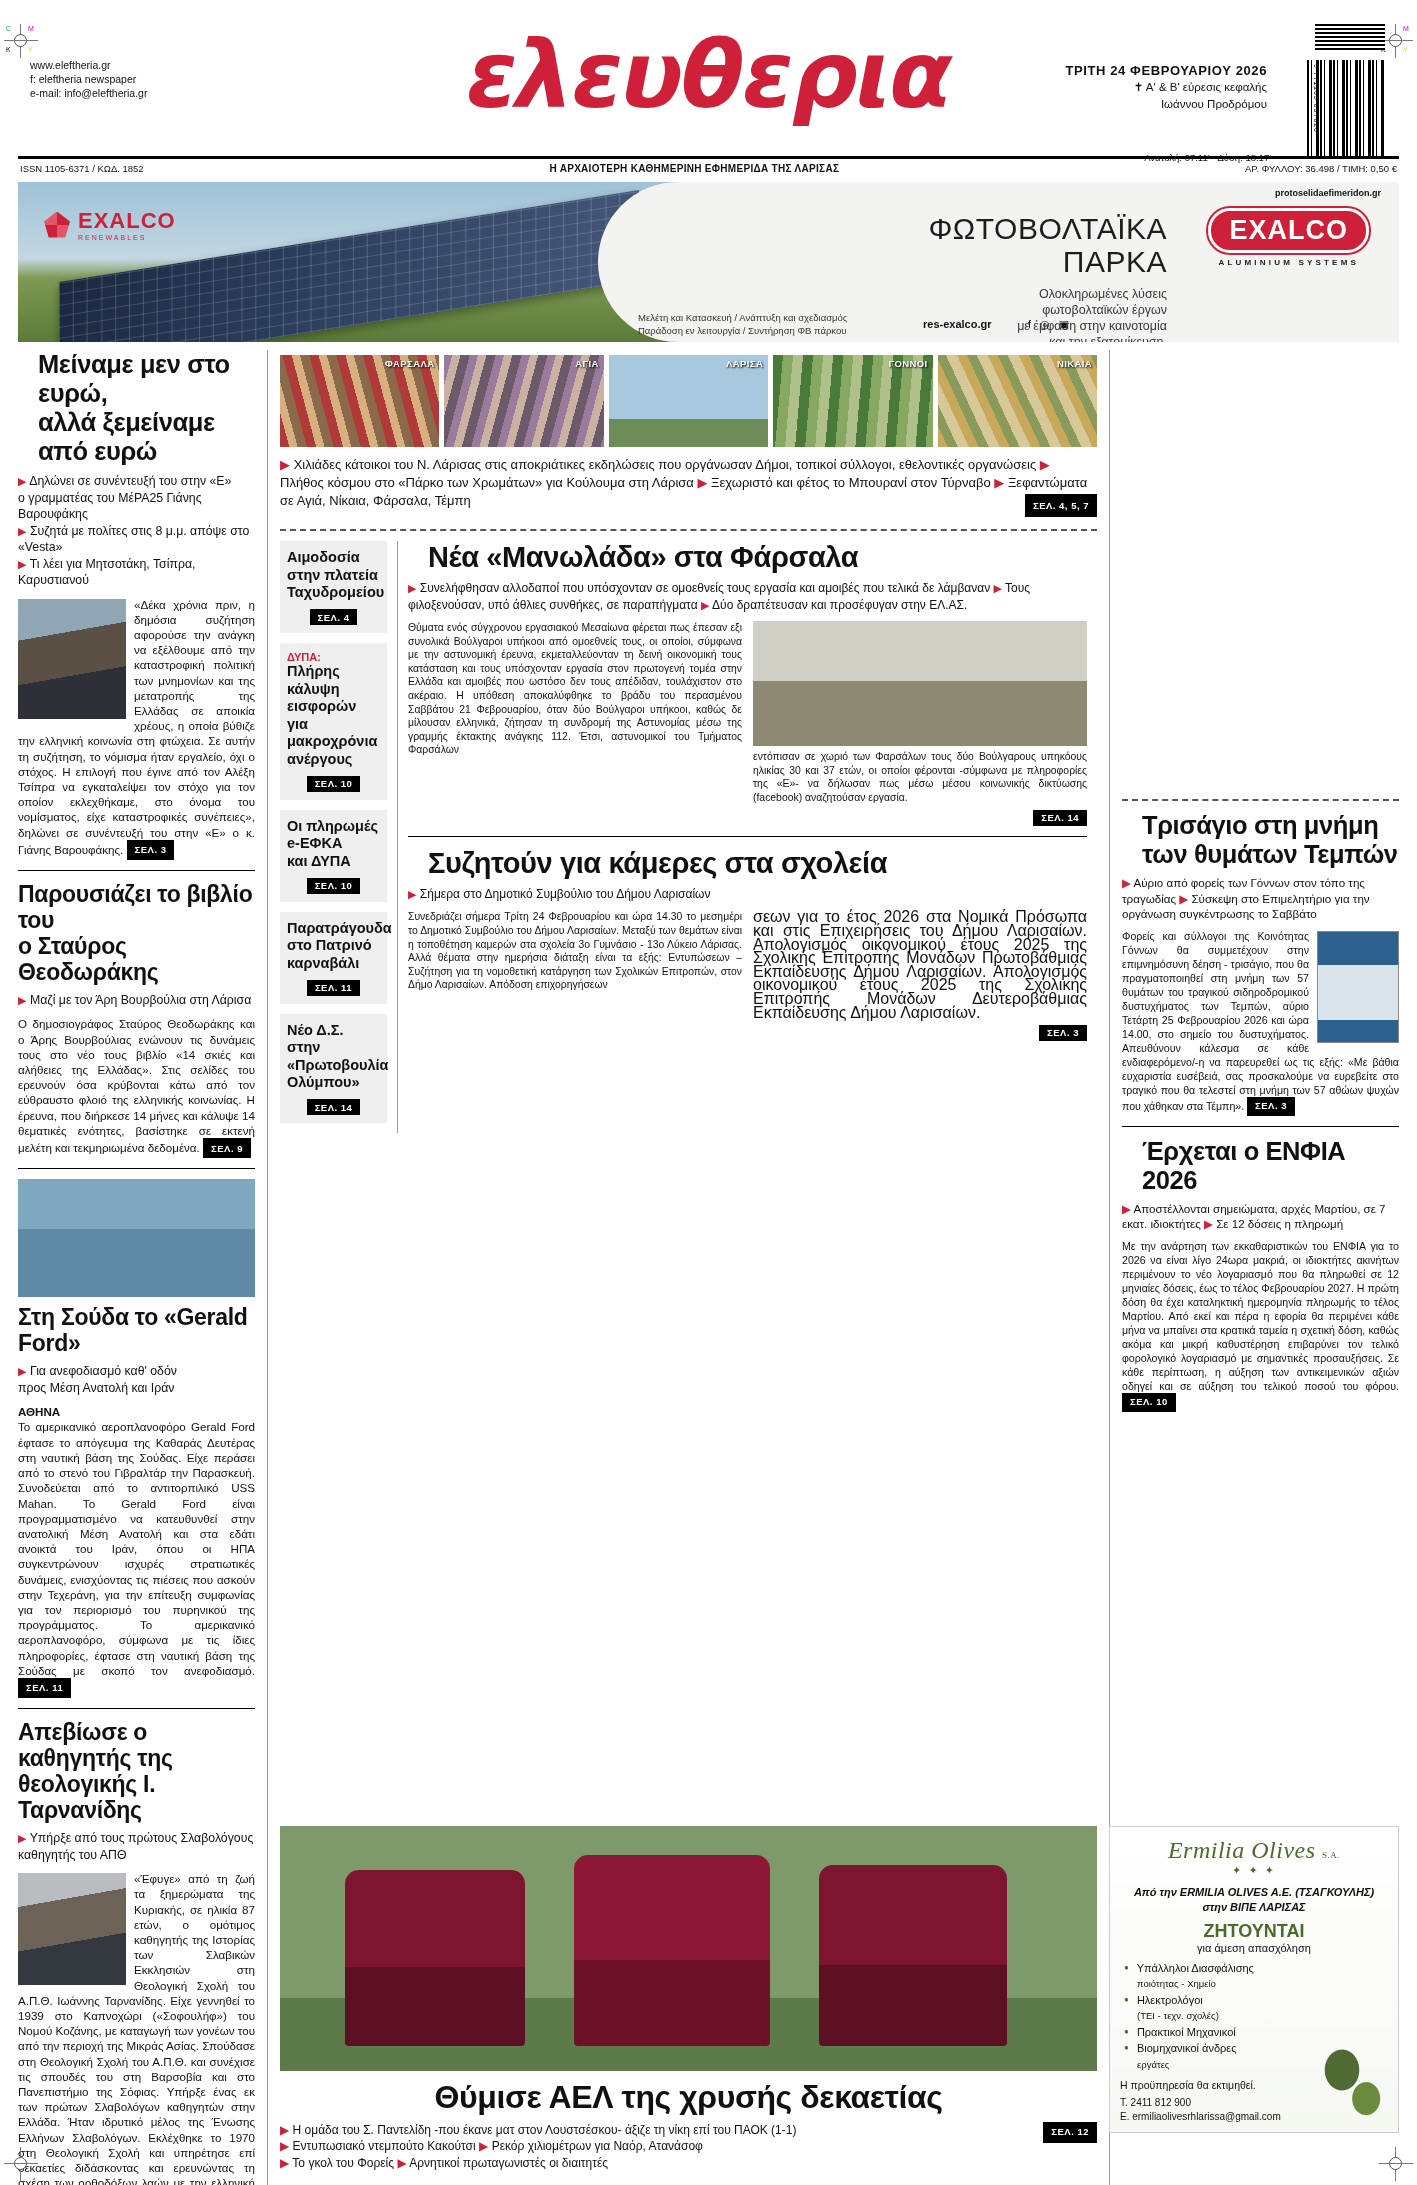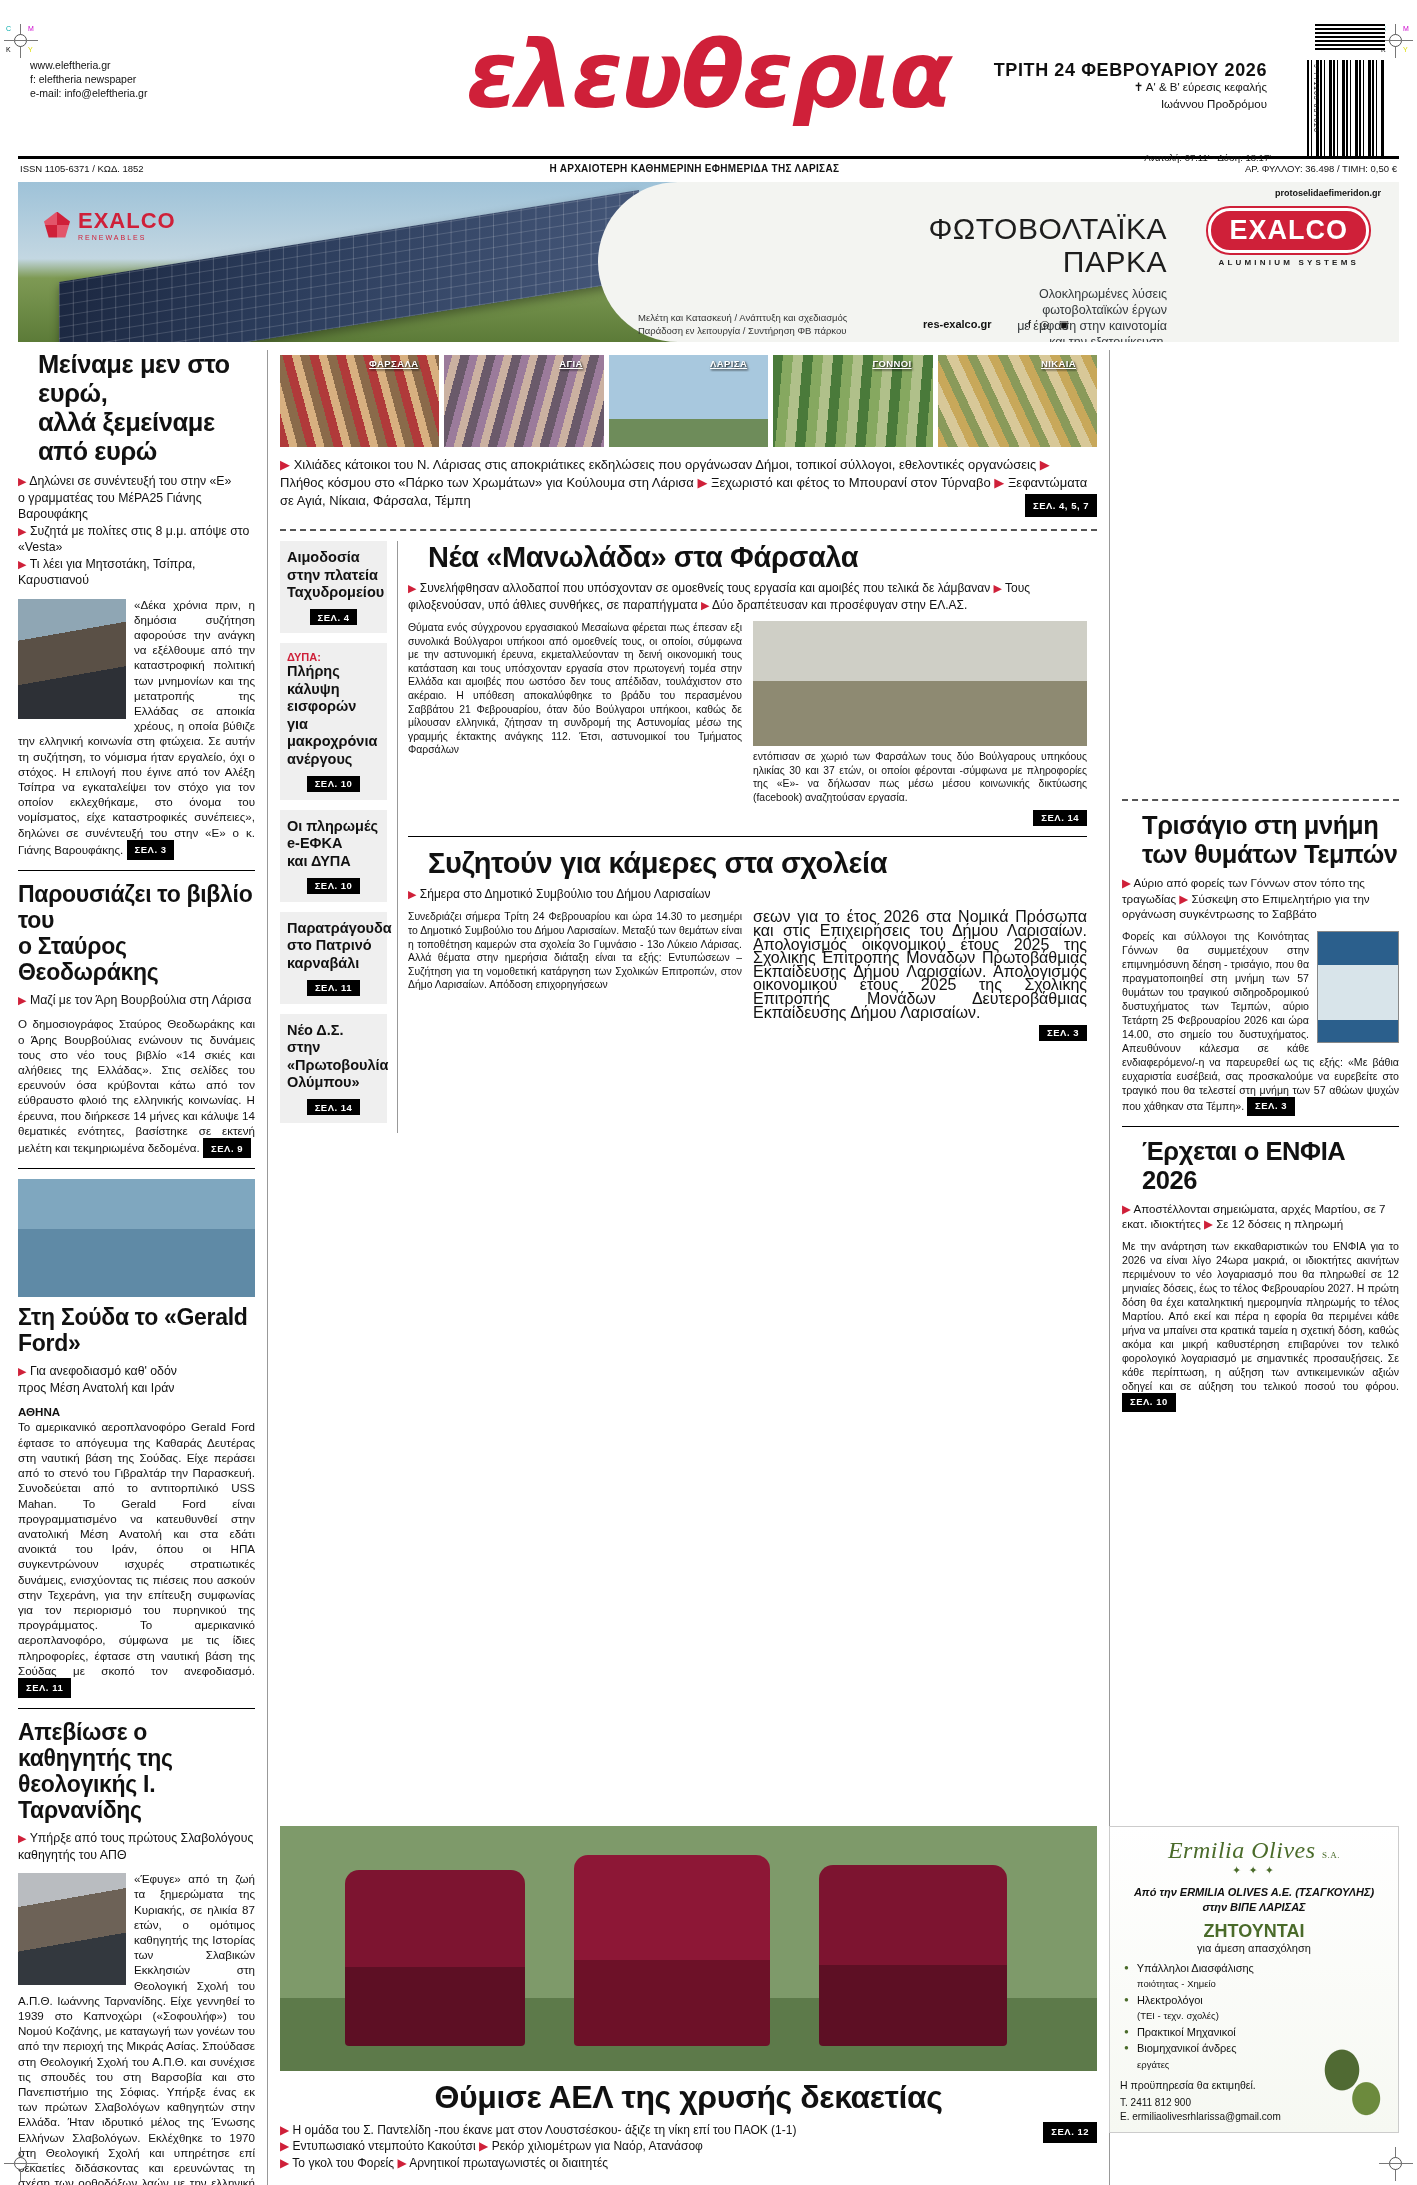--- a/index.html
+++ b/index.html
@@ -35,21 +35,21 @@
     top:22px;
     font-family:"DejaVu Sans", sans-serif;
     font-weight:bold; font-size:92px; letter-spacing:-2px;
     color:#cf2039;
     font-style:italic;
   }
   .dateblock {
     position:absolute; right:132px; top:62px;
     text-align:right; font-size:12.5px; line-height:17px;
   }
-  .dateblock .d1 { font-weight:bold; letter-spacing:0.6px; font-size:18px;}
+  .dateblock .d1 { font-weight:bold; letter-spacing:0.6px; font-size:13px;}
   .dateblock .d2, .dateblock .d3 { font-size:11.5px; }
   .barcode { position:absolute; right:14px; top:28px; width:78px; height:112px; }
   .barcode .bars { width:78px; height:96px;
     background:repeating-linear-gradient(90deg,#000 0 2px,#fff 2px 4px,#000 4px 5px,#fff 5px 9px,#000 9px 12px,#fff 12px 13px);
   }
   .barcode .bc-num { font-size:7px; transform:rotate(90deg); transform-origin:left top;
      position:absolute; right:-4px; top:4px; letter-spacing:1px; }
   .smallbar { position:absolute; right:14px; top:24px; width:70px; height:26px;
     background:repeating-linear-gradient(180deg,#000 0 2px,#fff 2px 4px); }
   .sunline { position:absolute; right:128px; top:152px; font-size:9.5px; }
@@ -130,22 +130,22 @@
        #6d5b49;
   }
   .mainphoto .title {
      position:absolute; left:18px; bottom:14px; right:18px;
      color:#fff; font-weight:bold; font-size:40px; line-height:44px;
      text-shadow:2px 2px 4px rgba(0,0,0,.85), 0 0 10px rgba(0,0,0,.7);
      letter-spacing:-0.5px;
   }
   .stripphotos { display:flex; gap:5px; margin-top:5px; }
   .stripphotos .sp { flex:1; height:92px; position:relative; overflow:hidden; }
-  .stripphotos .cap { position:absolute; right:21px; top:3px; color:#fff; font-size:9.5px;
-     font-weight:bold; text-shadow:1px 1px 2px #000; letter-spacing:0.4px;text-decoration:underline;}
+  .stripphotos .cap { position:absolute; right:5px; top:3px; color:#fff; font-size:9.5px;
+     font-weight:bold; text-shadow:1px 1px 2px #000; letter-spacing:0.4px;}
   .sp1 { background:repeating-linear-gradient(75deg,#b03a3a 0 9px,#d8b080 9px 17px,#8a6a4a 17px 26px); }
   .sp2 { background:repeating-linear-gradient(105deg,#9b7b9b 0 8px,#cbb1a1 8px 16px,#6a5a6a 16px 25px); }
   .sp3 { background:linear-gradient(180deg,#a8c8de 0 70%,#6e8c5a 70% 100%); }
   .sp5 { background:repeating-linear-gradient(95deg,#4a7a3a 0 10px,#86a860 10px 20px,#b0c08a 20px 30px); }
   .sp6 { background:repeating-linear-gradient(65deg,#c8a85a 0 9px,#8a9a5a 9px 18px,#d8c898 18px 28px); }
 
   .leadbullets { font-size:13px; line-height:18px; margin-top:9px; }
   .leadbullets .b { color:#cf2039; }
 
   

